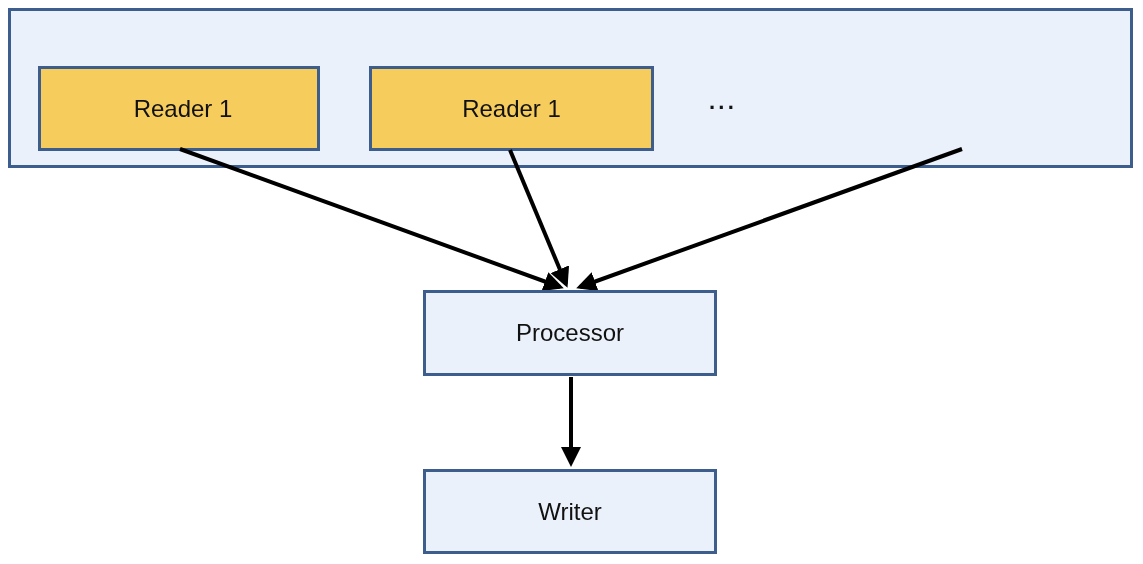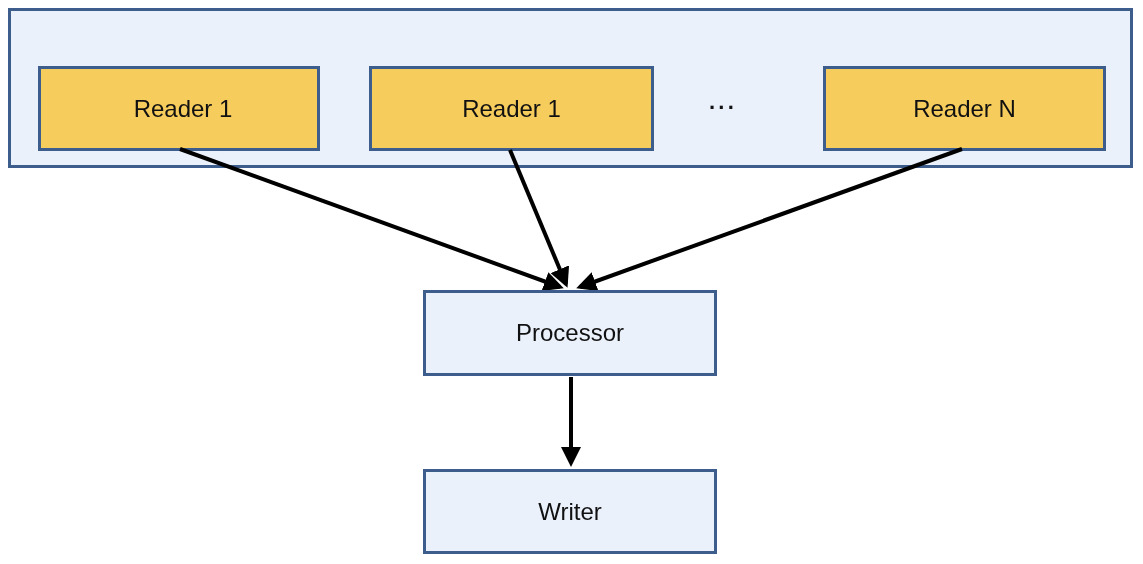--- a/index.html
+++ b/index.html
@@ -57,23 +57,20 @@
     <div class="node reader reader-1">
       <span>Reader 1</span>
     </div>
 
     <div class="node reader reader-2">
       <span>Reader 1</span>
     </div>
 
     <div class="ellipsis">···</div>
 
-    <div class="node reader reader-n">
-      <span>Reader N</span>
-    </div>
   </div>
 
   <svg class="arrow-layer" width="1143" height="564" viewBox="0 0 1143 564" xmlns="http://www.w3.org/2000/svg">
     <defs>
       <marker id="arrowhead" viewBox="0 0 10 10" refX="8" refY="5" markerWidth="5" markerHeight="5" orient="auto-start-reverse">
         <path class="head" d="M0,0 L10,5 L0,10 z"></path>
       </marker>
     </defs>
     <line x1="180" y1="149" x2="560" y2="287" marker-end="url(#arrowhead)"></line>
     <line x1="510" y1="150" x2="566" y2="284" marker-end="url(#arrowhead)"></line>

